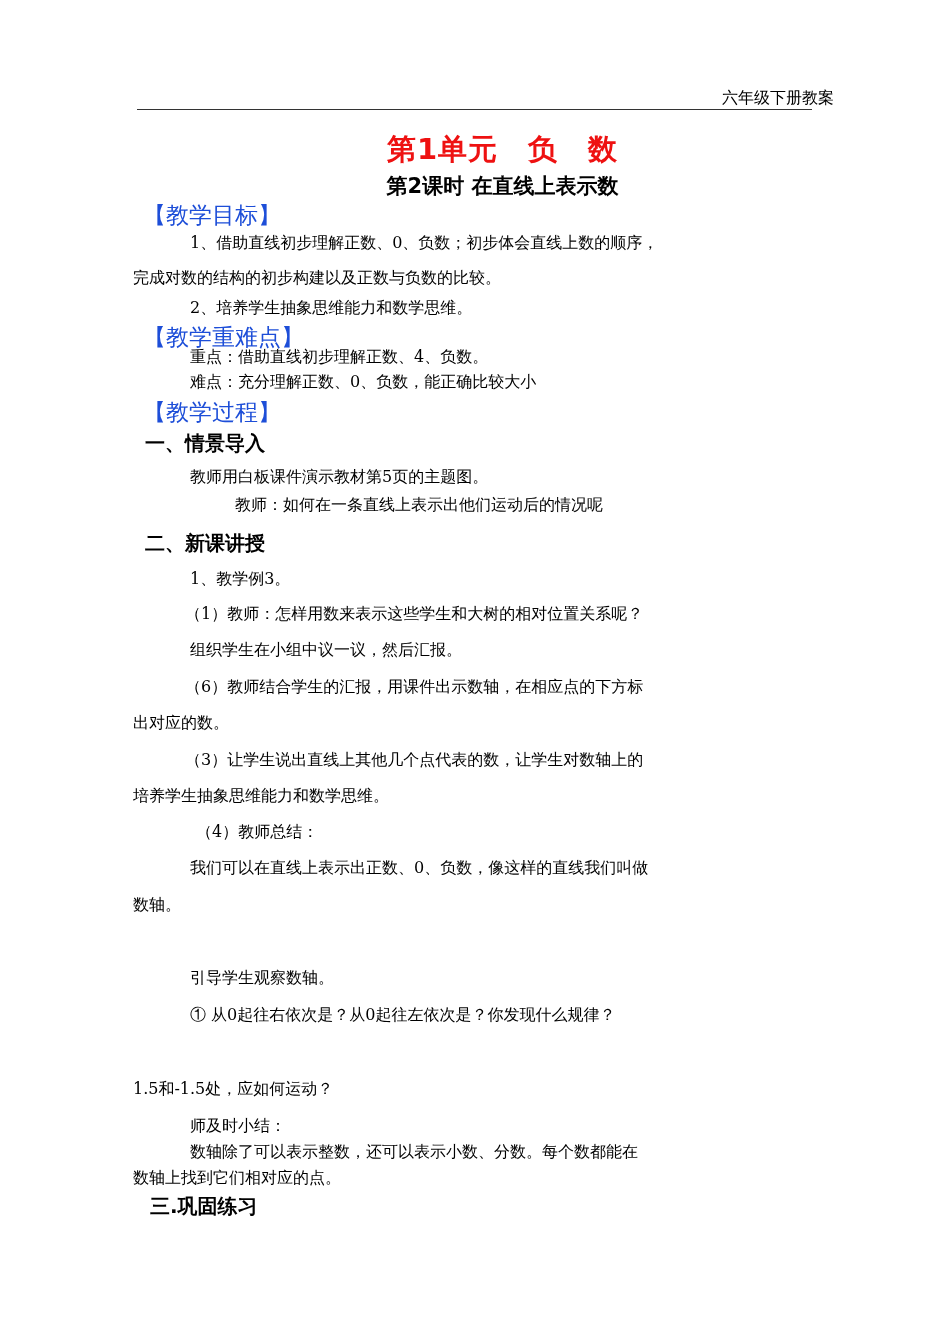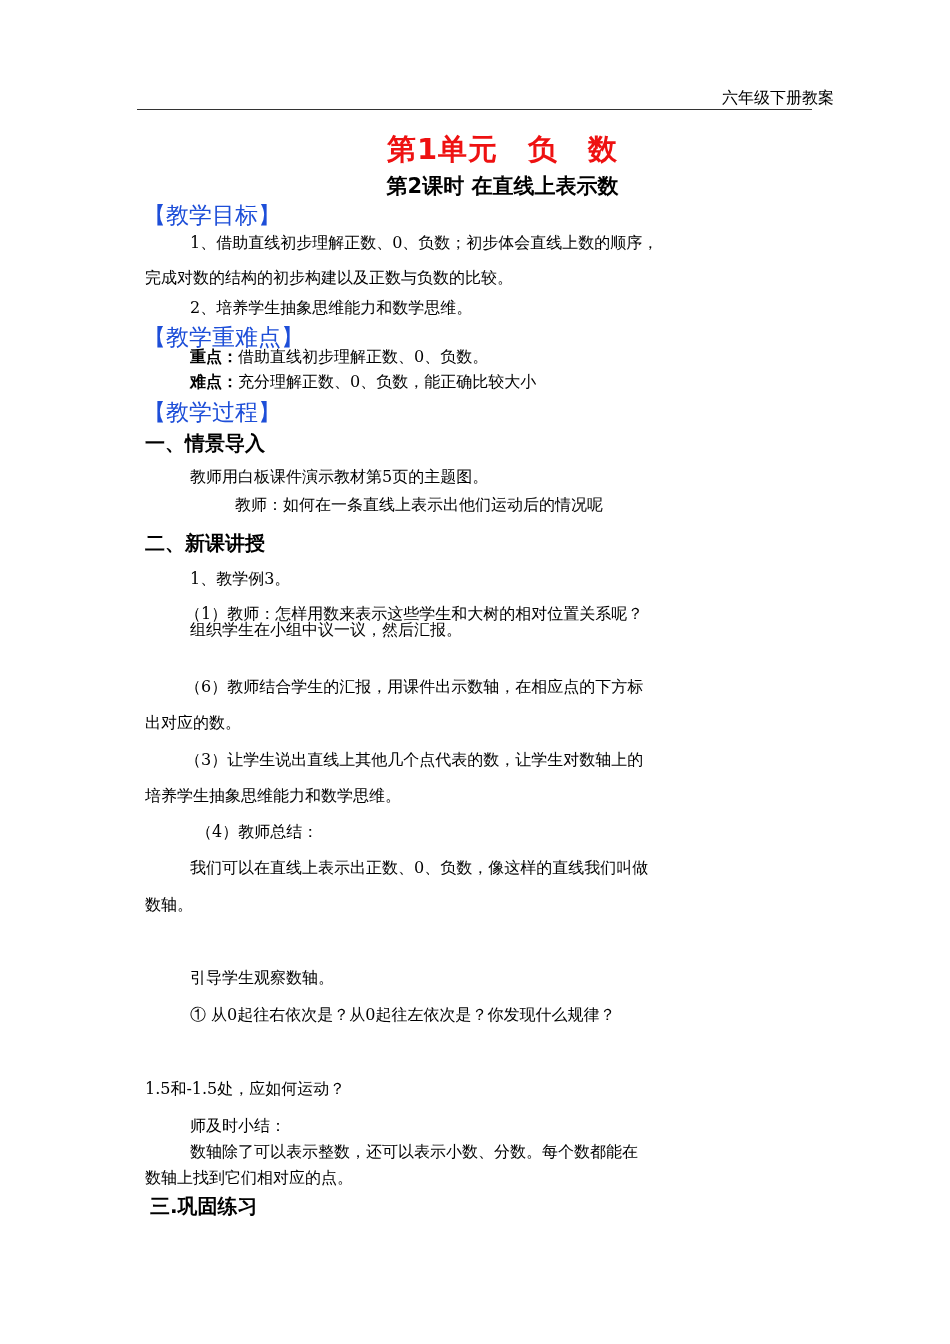--- a/index.html
+++ b/index.html
@@ -14,57 +14,57 @@
   .title { left: 0; width: 1005px; text-align: center; top: 130px; font-size: 29px; font-weight: bold;
            color: #ee1111; font-family: "DejaVu Sans", "Liberation Sans", sans-serif; letter-spacing: 1px; }
   .subtitle { left: 0; width: 1005px; text-align: center; top: 172px; font-size: 21px; font-weight: bold;
               font-family: "DejaVu Sans", "Liberation Sans", sans-serif; }
   .red-head { color: #1d4ed8; font-weight: normal; font-size: 23px;
               font-family: "DejaVu Sans", "Liberation Sans", sans-serif; left: 143px; }
   .sec-head { font-weight: bold; font-size: 20px; left: 145px;
               font-family: "DejaVu Sans", "Liberation Sans", sans-serif; text-align: center; }
   .para { font-size: 16px; }
   .ind1 { left: 190px; }
-  .ind0 { left: 145px; text-align: center; }
+  .ind0 { left: 133px; text-align: center; }
   .ind2 { left: 235px; }
-  .b { font-weight: bold; font-family: "DejaVu Sans", "Liberation Sans", sans-serif; }
+  .b { font-weight: normal; font-family: "DejaVu Sans", "Liberation Sans", sans-serif; }
 </style>
 </head>
 <body>
 
 <div class="page">
   <div class="header-text">六年级下册教案</div>
   <div class="header-rule"></div>
 
   <div class="abs title">第1单元　负　数</div>
   <div class="abs subtitle">第2课时  在直线上表示数</div>
 
   <div class="abs red-head" style="top:200px">【教学目标】</div>
   <div class="abs para ind1" style="top:233px">1、借助直线初步理解正数、0、负数；初步体会直线上数的顺序，</div>
   <div class="abs para ind0" style="top:268px">完成对数的结构的初步构建以及正数与负数的比较。</div>
   <div class="abs para ind1" style="top:298px">2、培养学生抽象思维能力和数学思维。</div>
 
   <div class="abs red-head" style="top:322px">【教学重难点】</div>
   <div class="abs para ind1" style="top:347px">
-    <span class="b">重点：</span><span>借助直线初步理解正数、0、负数。</span>
+    <span class="b">重点：</span><span>借助直线初步理解正数、4、负数。</span>
   </div>
   <div class="abs para ind1" style="top:372px">
     <span class="b">难点：</span><span>充分理解正数、0、负数，能正确比较大小</span>
   </div>
 
   <div class="abs red-head" style="top:397px">【教学过程】</div>
 
   <div class="abs sec-head" style="top:430px">一、情景导入</div>
   <div class="abs para ind1" style="top:467px">教师用白板课件演示教材第5页的主题图。</div>
   <div class="abs para ind2" style="top:495px">教师：如何在一条直线上表示出他们运动后的情况呢</div>
 
   <div class="abs sec-head" style="top:530px">二、新课讲授</div>
   <div class="abs para ind1" style="top:569px">1、教学例3。</div>
   <div class="abs para" style="left:185px; top:604px">（1）教师：怎样用数来表示这些学生和大树的相对位置关系呢？</div>
-  <div class="abs para ind1" style="top:620px">组织学生在小组中议一议，然后汇报。</div>
+  <div class="abs para ind1" style="top:640px">组织学生在小组中议一议，然后汇报。</div>
   <div class="abs para" style="left:185px; top:677px">（6）教师结合学生的汇报，用课件出示数轴，在相应点的下方标</div>
   <div class="abs para ind0" style="top:713px">出对应的数。</div>
   <div class="abs para" style="left:185px; top:750px">（3）让学生说出直线上其他几个点代表的数，让学生对数轴上的</div>
   <div class="abs para ind0" style="top:786px">培养学生抽象思维能力和数学思维。</div>
   <div class="abs para" style="left:196px; top:822px">（4）教师总结：</div>
   <div class="abs para ind1" style="top:858px">我们可以在直线上表示出正数、0、负数，像这样的直线我们叫做</div>
   <div class="abs para ind0" style="top:895px">数轴。</div>
   <div class="abs para ind1" style="top:968px">引导学生观察数轴。</div>
   <div class="abs para ind1" style="top:1005px">① 从0起往右依次是？从0起往左依次是？你发现什么规律？</div>
   <div class="abs para ind0" style="top:1079px">1.5和-1.5处，应如何运动？</div>

